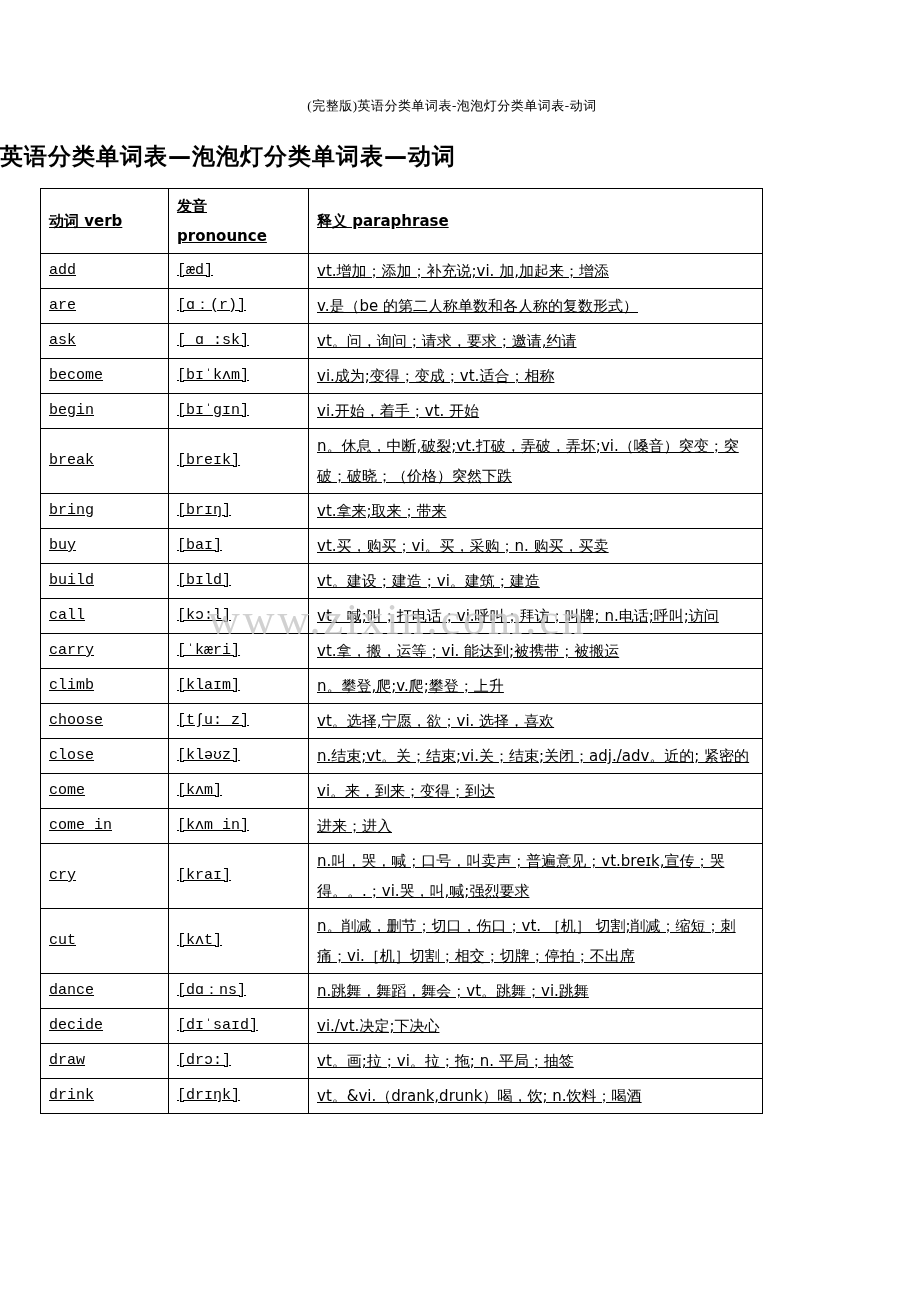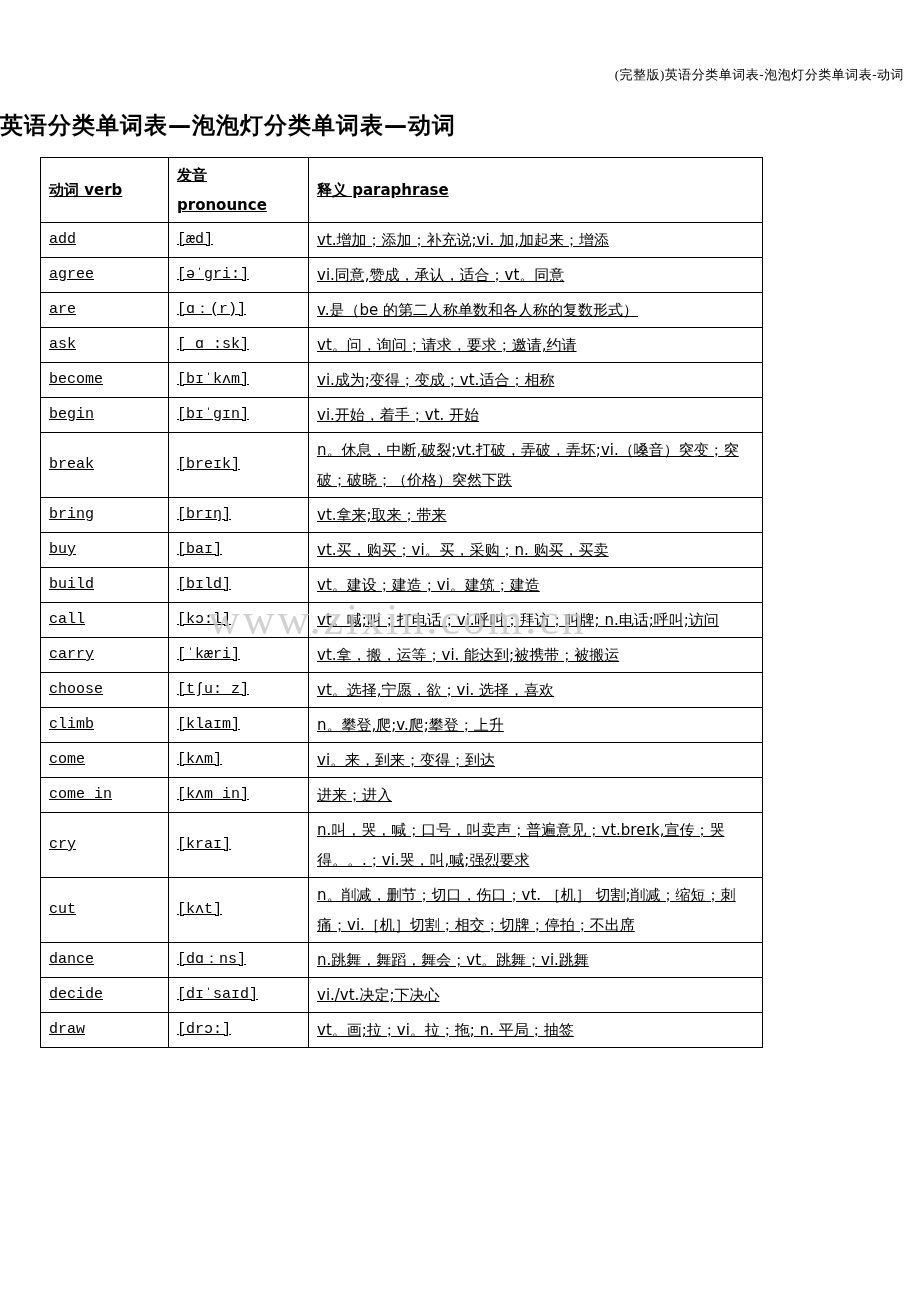--- a/index.html
+++ b/index.html
@@ -8,24 +8,25 @@
     width: 920px;
     height: 1302px;
     position: relative;
     font-family: "DejaVu Sans", sans-serif;
     color: #000;
     overflow: hidden;
   }
   .doc-header {
     padding-top: 66px;
     padding-right: 16px;
-    text-align: right;
+    text-align: center;
     font-size: 13px;
     font-family: "Liberation Serif", "DejaVu Serif", serif;
     letter-spacing: 0.5px;
+    margin-top: 31px;
   }
   .doc-title {
     margin-top: 26px;
     font-size: 23px;
     font-weight: bold;
     font-family: "DejaVu Sans", sans-serif;
     letter-spacing: 1px;
   }
   table.word-table {
     border-collapse: collapse;
@@ -89,25 +90,20 @@
         <th>释义 paraphrase</th>
       </tr>
     </thead>
     <tbody>
   <tr>
     <td class="cell-word">add</td>
     <td class="cell-pron">[æd]</td>
     <td class="cell-meaning">vt.增加；添加；补充说;vi. 加,加起来；增添</td>
   </tr>
 
-  <tr>
-    <td class="cell-word">agree</td>
-    <td class="cell-pron">[əˈgri:]</td>
-    <td class="cell-meaning">vi.同意,赞成，承认，适合；vt。同意</td>
-  </tr>
 
   <tr>
     <td class="cell-word">are</td>
     <td class="cell-pron">[ɑ：(r)]</td>
     <td class="cell-meaning">v.是（be 的第二人称单数和各人称的复数形式）</td>
   </tr>
 
   <tr>
     <td class="cell-word">ask</td>
     <td class="cell-pron">[ ɑ :sk]</td>
@@ -157,31 +153,36 @@
   </tr>
 
   <tr>
     <td class="cell-word">carry</td>
     <td class="cell-pron">[ˈkæri]</td>
     <td class="cell-meaning">vt.拿，搬，运等；vi. 能达到;被携带；被搬运</td>
   </tr>
 
 
   <tr>
+    <td class="cell-word">climb</td>
+    <td class="cell-pron">[klaɪm]</td>
+    <td class="cell-meaning">n。攀登,爬;v.爬;攀登；上升</td>
+  </tr>
+
+  <tr>
     <td class="cell-word">choose</td>
     <td class="cell-pron">[tʃu: z]</td>
     <td class="cell-meaning">vt。选择,宁愿，欲；vi. 选择，喜欢</td>
   </tr>
 
   <tr>
-    <td class="cell-word">climb</td>
-    <td class="cell-pron">[klaɪm]</td>
-    <td class="cell-meaning">n。攀登,爬;v.爬;攀登；上升</td>
-  </tr>
-
+    <td class="cell-word">close</td>
+    <td class="cell-pron">[kləʊz]</td>
+    <td class="cell-meaning">n.结束;vt。关；结束;vi.关；结束;关闭；adj./adv。近的; 紧密的</td>
+  </tr>
 
   <tr>
     <td class="cell-word">come</td>
     <td class="cell-pron">[kʌm]</td>
     <td class="cell-meaning">vi。来，到来；变得；到达</td>
   </tr>
 
   <tr>
     <td class="cell-word">come in</td>
     <td class="cell-pron">[kʌm in]</td>
@@ -212,18 +213,23 @@
     <td class="cell-meaning">vi./vt.决定;下决心</td>
   </tr>
 
 
   <tr>
     <td class="cell-word">draw</td>
     <td class="cell-pron">[drɔ:]</td>
     <td class="cell-meaning">vt。画;拉；vi。拉；拖; n. 平局；抽签</td>
   </tr>
 
+  <tr>
+    <td class="cell-word">drink</td>
+    <td class="cell-pron">[drɪŋk]</td>
+    <td class="cell-meaning">vt。&amp;vi.（drank,drunk）喝，饮; n.饮料；喝酒</td>
+  </tr>
 </tbody>
   </table>
 
   <div class="watermark">www.zixin.com.cn</div>
 
 </div>
 
 </body></html>

